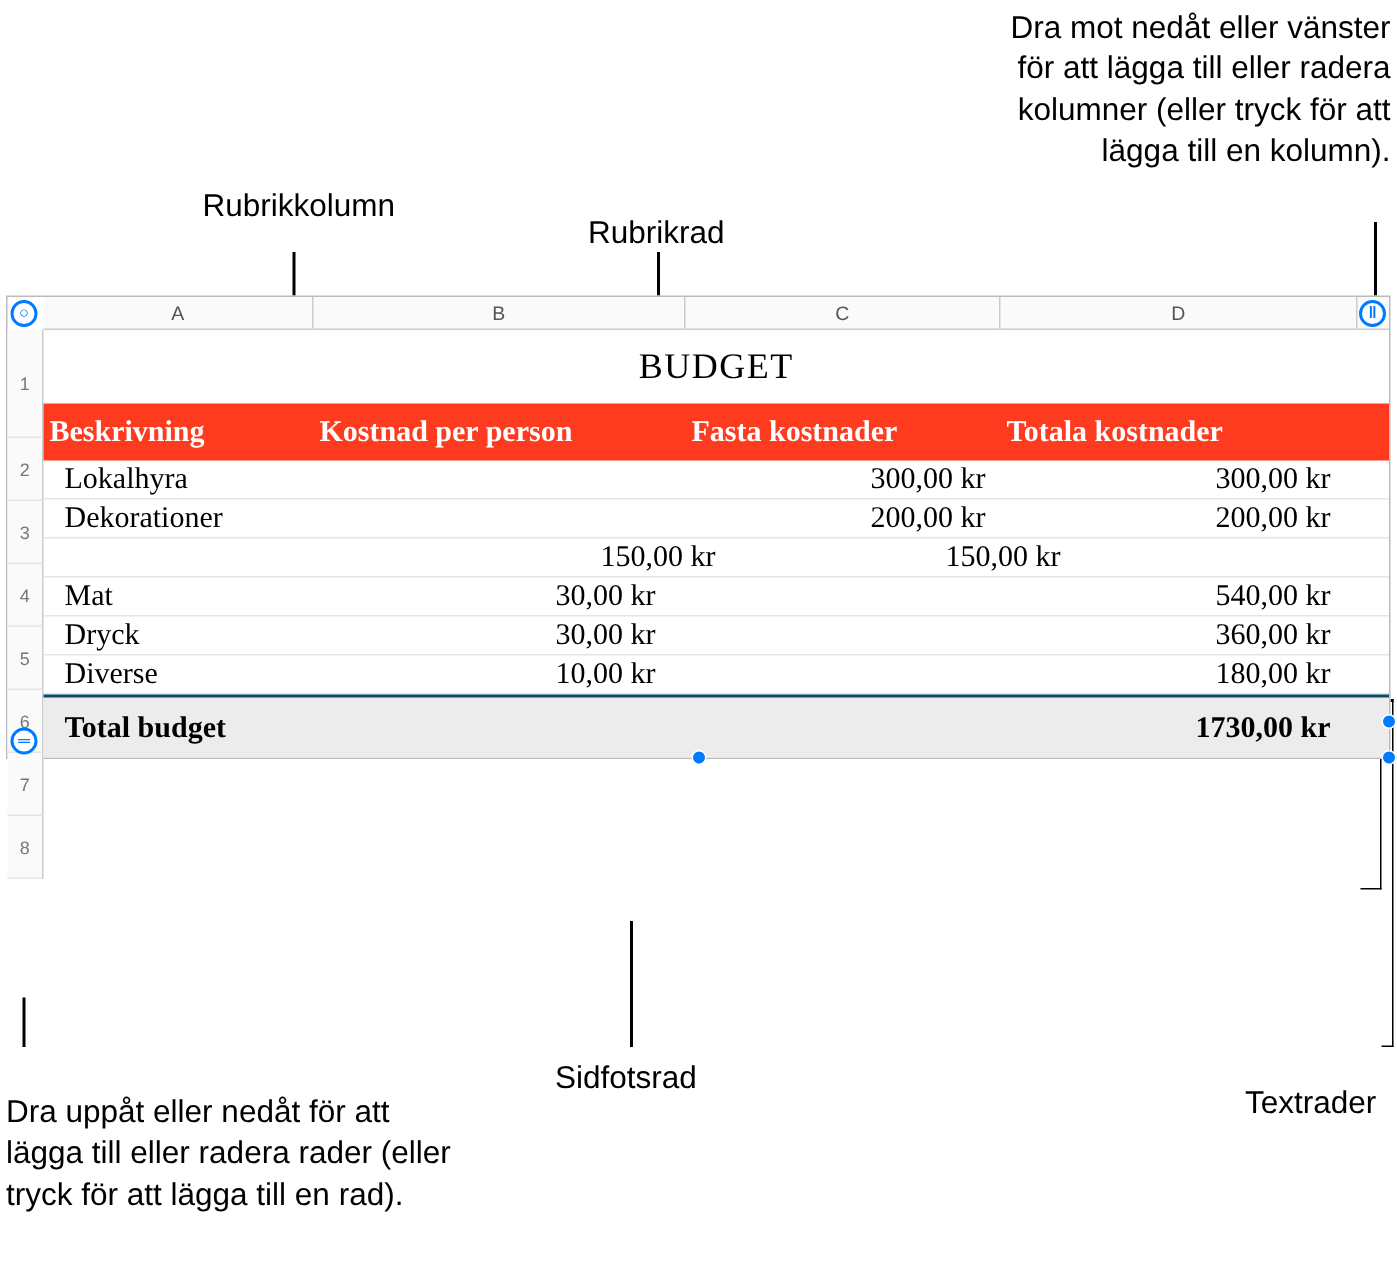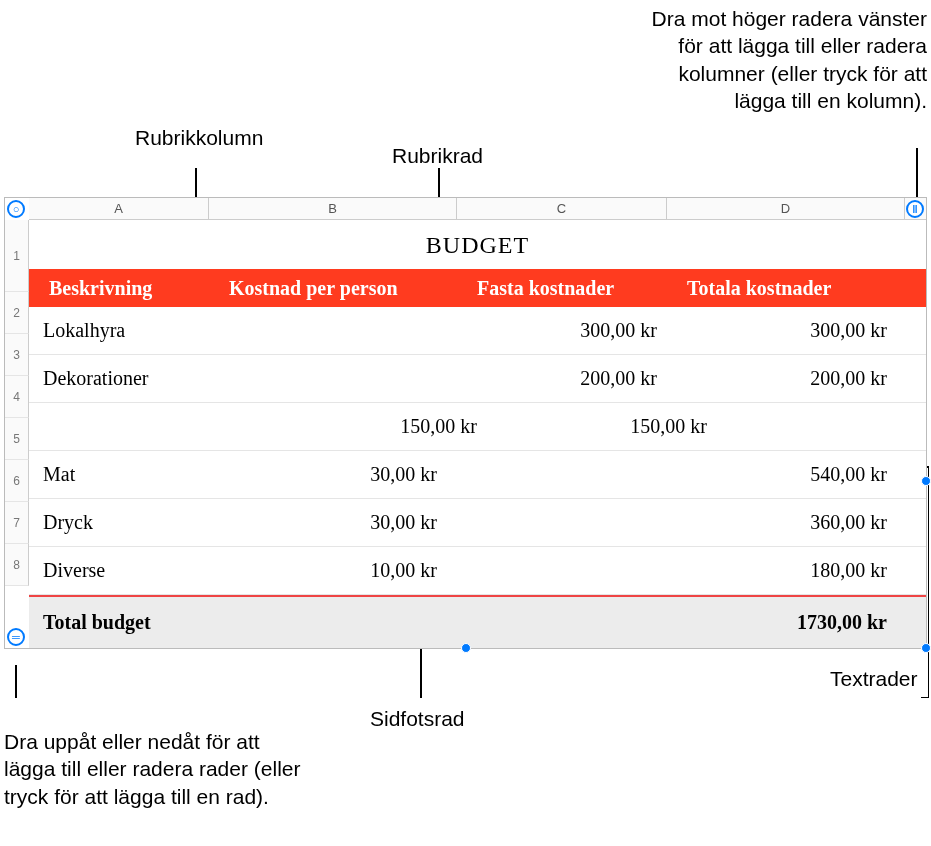--- a/index.html
+++ b/index.html
@@ -84,35 +84,35 @@
   .header-row {
     display:flex;
     background:#ff3b1f;
     color:#fff;
     font-weight:bold;
     font-family: Georgia, serif;
     font-size:20px;
     height:38px;
     align-items:center;
   }
-  .header-row > div { padding:0 20px; }
+  .header-row > div { padding:0 4px; }
   .data-row {
     display:flex;
-    height:48px;
+    height:26px;
     align-items:center;
     border-bottom:1px solid #e5e5e5;
     font-family: Georgia, serif;
     font-size:20px;
   }
   .footer-row {
     display:flex;
-    height:53px;
+    height:42px;
     align-items:center;
     background:#ececec;
-    border-top:2px solid #ef4444;
+    border-top:2px solid #0c4a6e;
     font-family: Georgia, serif;
     font-size:20px;
     font-weight:bold;
   }
   .c1 { width:180px; padding-left:14px; }
   .c2 { width:248px; text-align:right; padding-right:20px;}
   .c3 { width:210px; text-align:right; padding-right:10px;font-family:Liberation Serif, serif;}
   .c4 { width:238px; text-align:right; padding-right:18px;}
   .sel-dot {
     position:absolute;
@@ -132,24 +132,24 @@
     border:1.5px solid #000;
     border-bottom:none;
     height:12px;
   }
 </style>
 </head>
 <body>
 
 <div class="callout" style="left:135px; top:124px;">Rubrikkolumn</div>
 <div class="callout" style="left:392px; top:142px;">Rubrikrad</div>
-<div class="callout" style="left:647px; top:5px; width:280px; text-align:right;">Dra mot höger radera vänster för att lägga till eller radera kolumner (eller tryck för att lägga till en kolumn).</div>
+<div class="callout" style="left:647px; top:5px; width:280px; text-align:right;">Dra mot nedåt eller vänster för att lägga till eller radera kolumner (eller tryck för att lägga till en kolumn).</div>
 <div class="callout" style="left:4px; top:728px; width:300px;">Dra uppåt eller nedåt för att lägga till eller radera rader (eller tryck för att lägga till en rad).</div>
 <div class="callout" style="left:370px; top:705px;">Sidfotsrad</div>
-<div class="callout" style="left:830px; top:665px;">Textrader</div>
+<div class="callout" style="left:830px; top:722px;">Textrader</div>
 
 <div class="bracket-top" style="left:33px; top:268px; width:172px;"></div>
 <div class="callout-line" style="left:195px; top:168px; width:1.5px; height:100px;"></div>
 <div class="callout-line" style="left:119px; top:280px; width:1.5px; height:18px;"></div>
 
 <div class="callout-line" style="left:438px; top:168px; width:1.5px; height:128px;"></div>
 <div class="callout-line" style="left:916px; top:148px; width:1.5px; height:52px;"></div>
 <div class="callout-line" style="left:15px; top:665px; width:1.5px; height:33px;"></div>
 <div class="callout-line" style="left:420px; top:614px; width:1.5px; height:84px;"></div>
 

